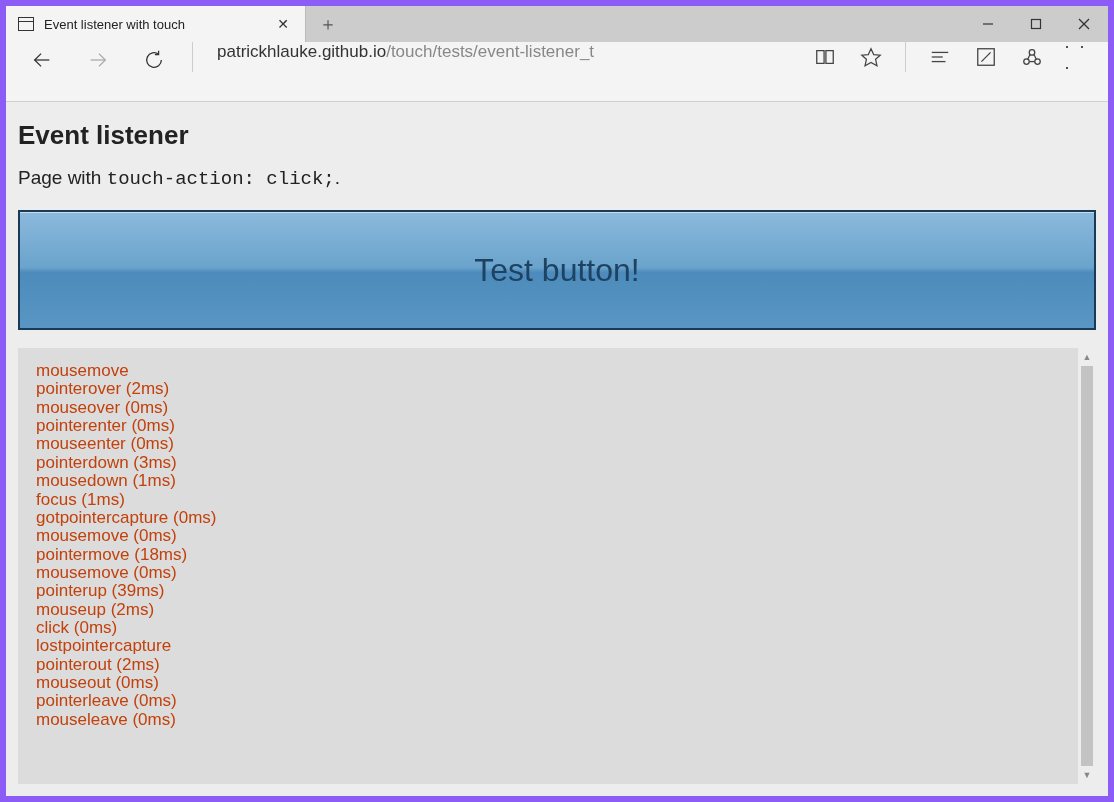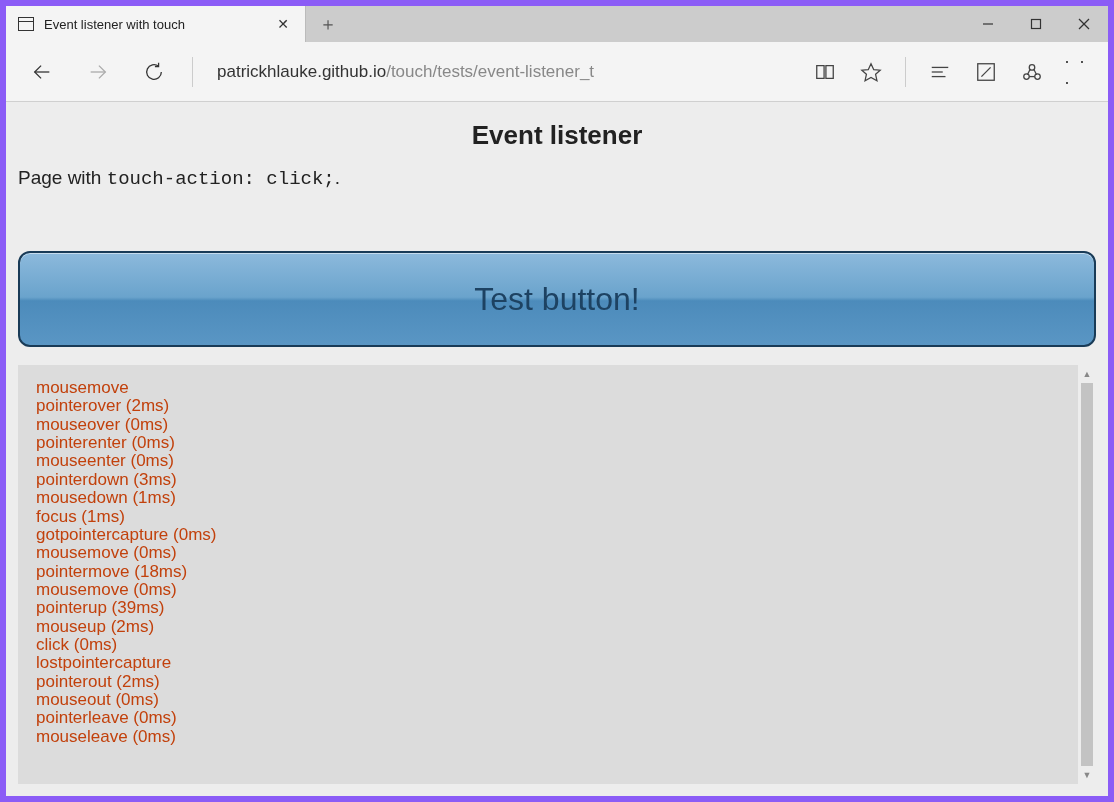--- a/index.html
+++ b/index.html
@@ -74,21 +74,21 @@
       align-items: center;
       justify-content: center;
       color: #333;
     }
     .win-btn svg { width: 12px; height: 12px; }
     .toolbar {
       height: 60px;
       background: #f4f4f4;
       border-bottom: 1px solid #d0d0d0;
       display: flex;
-      align-items: center;
+      align-items: flex-start;
       padding: 0 6px 0 18px;
       gap: 20px;
     }
     .nav-btn {
       width: 36px; height: 36px;
       display: flex; align-items: center; justify-content: center;
       color: #333;
     }
     .nav-btn.disabled { color: #aaa; }
     .nav-btn svg { width: 22px; height: 22px; stroke: currentColor; fill: none; stroke-width: 1.4; }
@@ -120,47 +120,45 @@
       padding: 12px;
       overflow: hidden;
       display: flex;
       flex-direction: column;
     }
     h1.page-heading {
       font-size: 26px;
       font-weight: bold;
       color: #222;
       margin: 6px 0 16px 0;
-      text-align: center;
     }
     .subhead {
       font-size: 19px;
       color: #222;
       margin-bottom: 20px;
     }
     .subhead code {
       font-family: "Consolas", "Courier New", monospace;
       font-size: 19px;
     }
     .test-button {
       width: 100%;
-      height: 96px;
+      height: 120px;
       border: 2px solid #193b57;
-      border-radius: 12px;
+      border-radius: 0;
       background: linear-gradient(to bottom, #8cb9dc 0%, #6aa3cc 48%, #4c8bbb 52%, #5a96c4 100%);
       color: #1d4262;
       font-size: 32px;
       font-weight: 500;
       display: flex;
       align-items: center;
       justify-content: center;
       cursor: pointer;
       margin-bottom: 18px;
       box-shadow: inset 0 1px 0 rgba(255,255,255,0.5);
-      margin-top: 41px;
     }
     .log-container {
       flex: 1;
       background: #dcdcdc;
       position: relative;
       overflow: hidden;
       display: flex;
     }
     .log {
       flex: 1;

